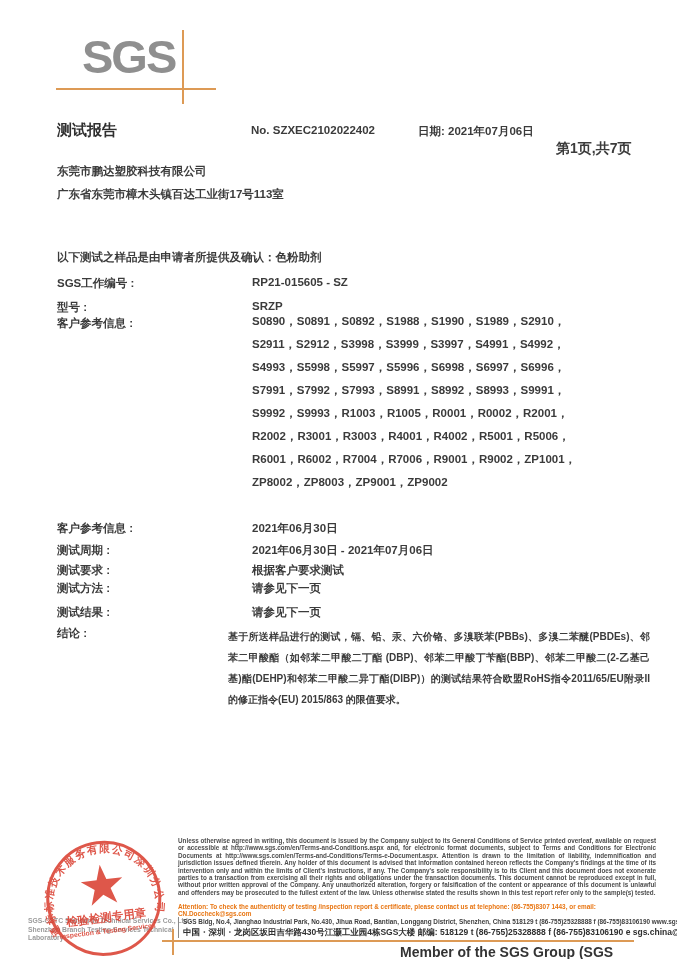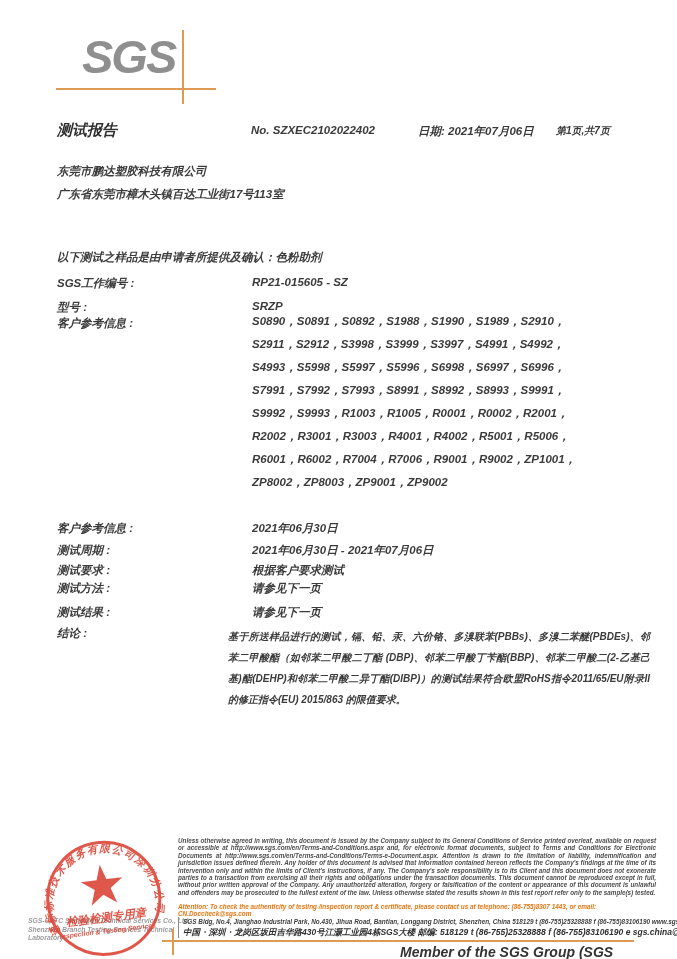--- a/index.html
+++ b/index.html
@@ -1,32 +1,32 @@
 <!DOCTYPE html>
 <html><head>
 <meta charset="utf-8">
 <style>
   html,body{margin:0;padding:0;background:#ffffff;}
   .page{
     position:relative;width:677px;height:959px;background:#ffffff;overflow:hidden;
-    font-family:"Liberation Sans","DejaVu Sans",sans-serif;color:#3b3b3b;font-style:italic;
+    font-family:"Liberation Sans","DejaVu Sans",sans-serif;color:#3b3b3b;
   }
   
   .logo-text{
     position:absolute;left:82px;top:33px;font-size:47px;font-weight:bold;
     color:#8f8f8f;letter-spacing:-2px;line-height:1;
   }
   .logo-hline{position:absolute;left:56px;top:88px;width:160px;height:2px;background:#dd9a55;}
   .logo-vline{position:absolute;left:182px;top:30px;width:2px;height:74px;background:#dd9a55;}
   
   .title-row{position:absolute;left:0;top:121px;width:677px;height:20px;font-weight:bold;padding-left:36px;}
   .doc-title{position:absolute;left:57px;top:0;font-size:15px;color:#2f2f2f;}
   .doc-no{position:absolute;left:235px;top:3px;font-size:11.5px;margin-left:16px;}
   .doc-date{position:absolute;left:418px;top:3px;font-size:11.5px;}
-  .doc-page{position:absolute;left:556px;top:3px;font-size:10px;}
+  .doc-page{position:absolute;left:556px;top:19px;font-size:14px;}
   
   .applicant{position:absolute;left:57px;top:160px;font-size:11.5px;font-weight:bold;line-height:23px;}
   
   .statement{position:absolute;left:57px;top:250px;font-size:11.5px;font-weight:bold;}
   .frow{position:absolute;left:57px;font-size:11.5px;font-weight:bold;}
   .fval{position:absolute;left:228px;font-size:11.5px;font-weight:bold;padding-left:24px;}
   .ref-lines div{height:23px;line-height:23px;}
   .conclusion-p{
     position:absolute;left:228px;top:626px;width:422px;
     font-size:10px;font-weight:bold;line-height:21px;text-align:justify;

